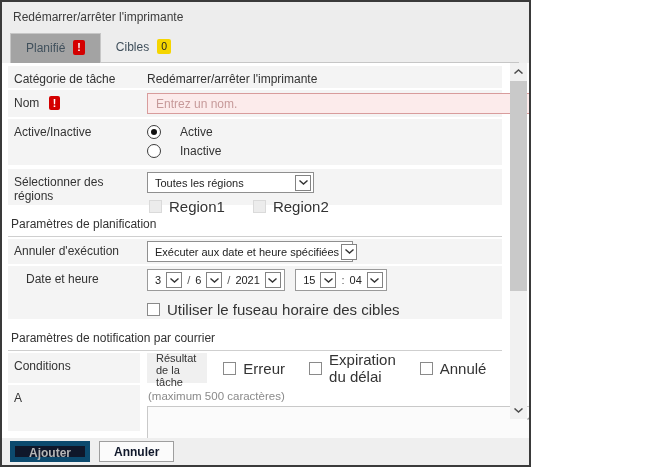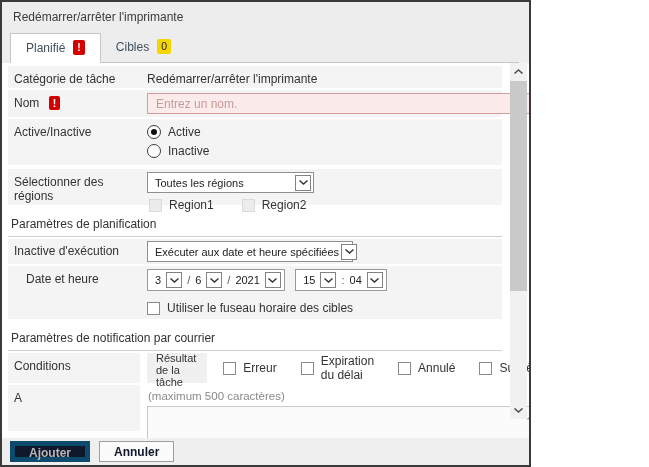--- a/index.html
+++ b/index.html
@@ -11,21 +11,21 @@
     font-family:"Liberation Sans", sans-serif;
     font-size:12px; color:#333;
     display:flex; flex-direction:column;
     overflow:hidden;
   }
   
   .header { background:#ededed; padding:8px 10px 0 8px; flex-shrink:0; }
   .title { padding-left:3px; margin-bottom:9px; font-size:12px; color:#3c3c3c; }
   .tabbar { display:flex; align-items:flex-end; border-bottom:1px solid #c6c6c6; }
   .tab { display:flex; align-items:center; gap:8px; padding:6px 15px 8px 15px; color:#40505c; cursor:default; }
-  .tab.active { background:#ffffff; border:1px solid #c6c6c6; border-bottom:none; margin-bottom:-1px; }
+  .tab.active { background:#a3a3a3; border:1px solid #c6c6c6; border-bottom:none; margin-bottom:-1px; }
   .badge { font-size:10.5px; line-height:13px; padding:1px 4px; border-radius:2px; }
   .badge.red { background:#d40000; color:#fff; font-weight:bold; }
   .badge.yellow { background:#f5d500; color:#222; }
   .badge:empty { display:none; }
   
   .body-area { position:relative; flex:1; background:#fff; padding:3px 27px 0 6px; overflow:hidden; }
   .row { display:flex; background:#f4f4f4; margin-bottom:2px; }
   .row.split { background:#fff; }
   .row.split > .lbl { background:#f4f4f4; }
   .lbl { width:132px; flex-shrink:0; padding:6px 4px 0 6px; }
@@ -39,26 +39,26 @@
   .chevbox { width:16px; height:16px; border:1px solid #828282; display:inline-flex; align-items:center; justify-content:center; background:#fff; margin-left:6px; flex-shrink:0; }
   .date-group { display:inline-flex; align-items:center; background:#fff; border:1px solid #9a9a9a; height:22px; padding:0 3px 0 7px; margin-right:7px; }
   .mini-select { display:inline-flex; align-items:center; cursor:default; }
   .mini-select .chevbox { margin-left:5px; }
   .dval { font-size:11px; color:#222; }
   .sep { color:#555; font-size:11px; padding:0 5px; }
   
   .name-input { width:392px; height:21px; background:#fcebeb; border:1px solid #d89c9c; padding:0 8px; font-family:inherit; font-size:12px; color:#333; outline:none; }
   .name-input::placeholder { color:#c79a9a; }
   
-  .radio-line { display:flex; align-items:center; gap:7px; margin:3px 0 5px 0; }
+  .radio-line { display:flex; align-items:center; gap:19px; margin:3px 0 5px 0; }
   .radio { width:14px; height:14px; border:1px solid #3c3c3c; border-radius:50%; background:#fff; position:relative; display:inline-block; flex-shrink:0; }
   .radio.checked::after { content:""; position:absolute; left:3px; top:3px; width:6px; height:6px; background:#111; border-radius:50%; }
   .cb { width:13px; height:13px; border:1px solid #8a8a8a; background:#fff; display:inline-block; flex-shrink:0; }
   .cb.disabled { border:1px solid #dadada; background:#ececec; }
-  .cb-line { display:inline-flex; align-items:center; gap:7px; font-size:12px; }
+  .cb-line { display:inline-flex; align-items:center; gap:7px; font-size:15px; }
   .cb-row { margin-top:5px; display:flex; gap:28px; padding-left:2px; }
   
   .cond-content { display:flex; align-items:center; padding:0; }
   .result-chip { background:#f0f0f0; align-self:stretch; display:flex; align-items:center; padding:4px 11px 0 9px; font-size:11px; margin-right:16px; }
   .cond-content .cb-line { margin-right:24px; }
   
   .hint { color:#8a8a8a; font-size:11.5px; padding:5px 0 4px 1px; }
   .textarea-box { width:392px; height:40px; border:1px solid #c9c9c9; background:#fbfbfb; position:relative; }
   .ta-arrow { position:absolute; right:2px; top:8px; line-height:0; }
   
@@ -142,21 +142,21 @@
             <span class="cb disabled"></span>
             <span>Region2</span>
           </span>
         </div>
       </div>
     </div>
 
     <div class="section">Paramètres de planification</div>
 
     <div class="row" style="height:25px">
-      <div class="lbl" style="padding-top:5px">Inactive d'exécution</div>
+      <div class="lbl" style="padding-top:5px">Annuler d'exécution</div>
       <div class="ctt" style="padding-top:2px">
         <div class="select" style="width:206px">
           <span class="sel-txt">Exécuter aux date et heure spécifiées</span>
           <span class="chevbox" style="margin-left:2px">
             <svg width="9" height="5" viewBox="0 0 9 5">
                 <path d="M0.5 0.5 L4.5 4 L8.5 0.5" fill="none" stroke="#333" stroke-width="1.4"></path>
               </svg>
           </span>
         </div>
       </div>

